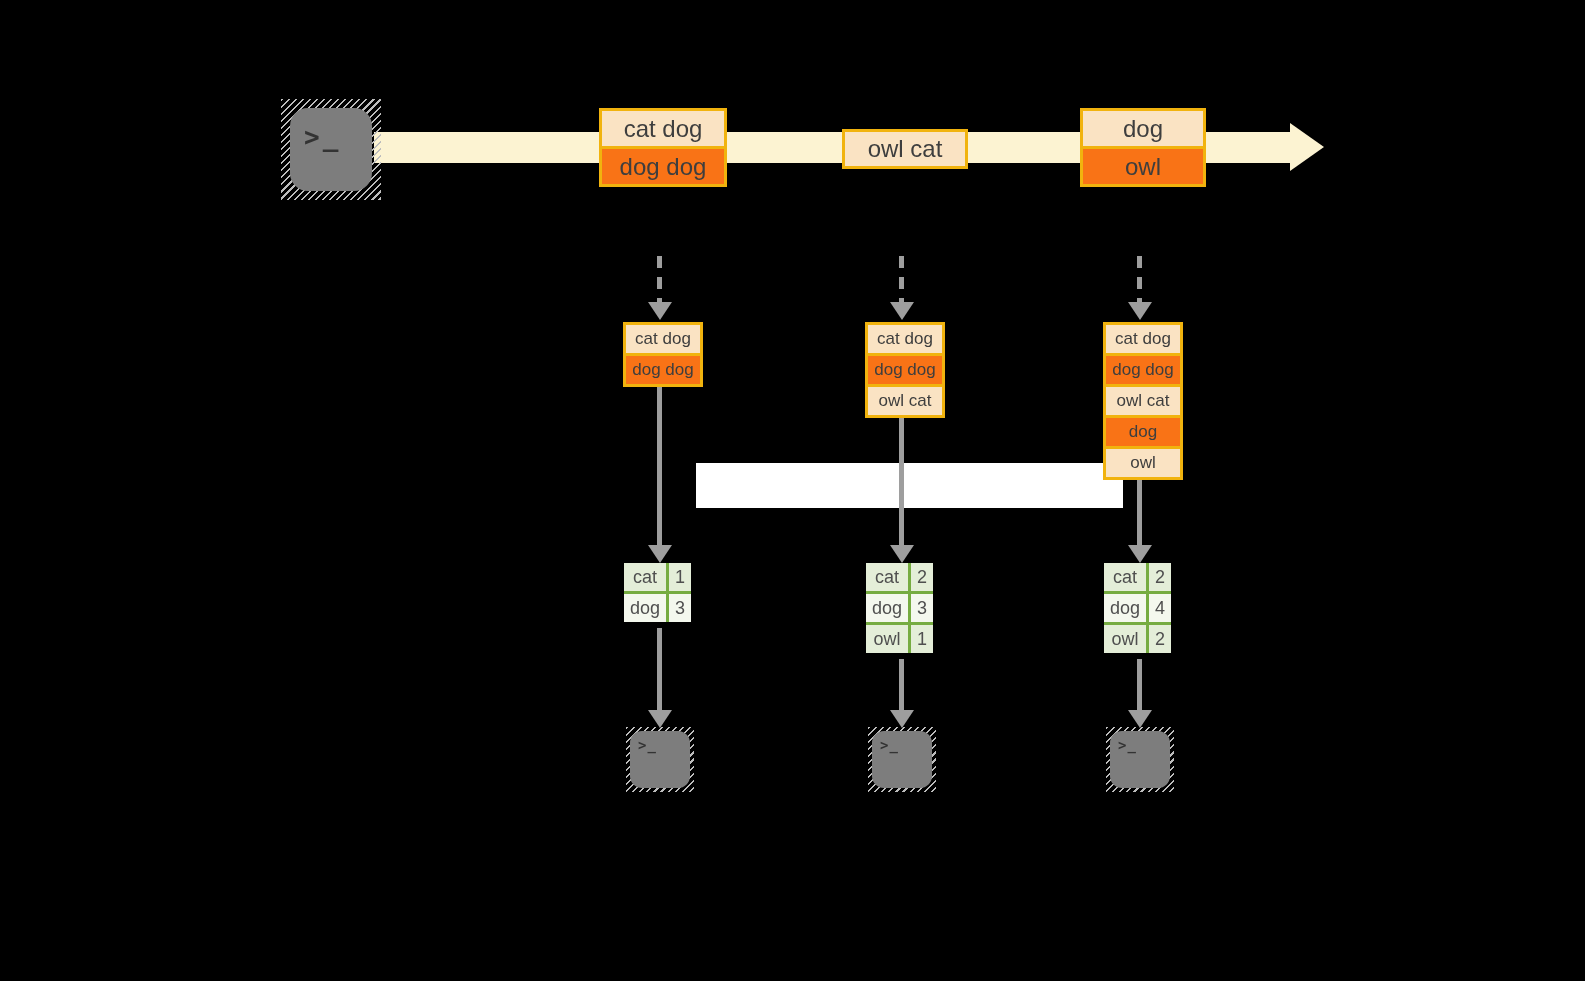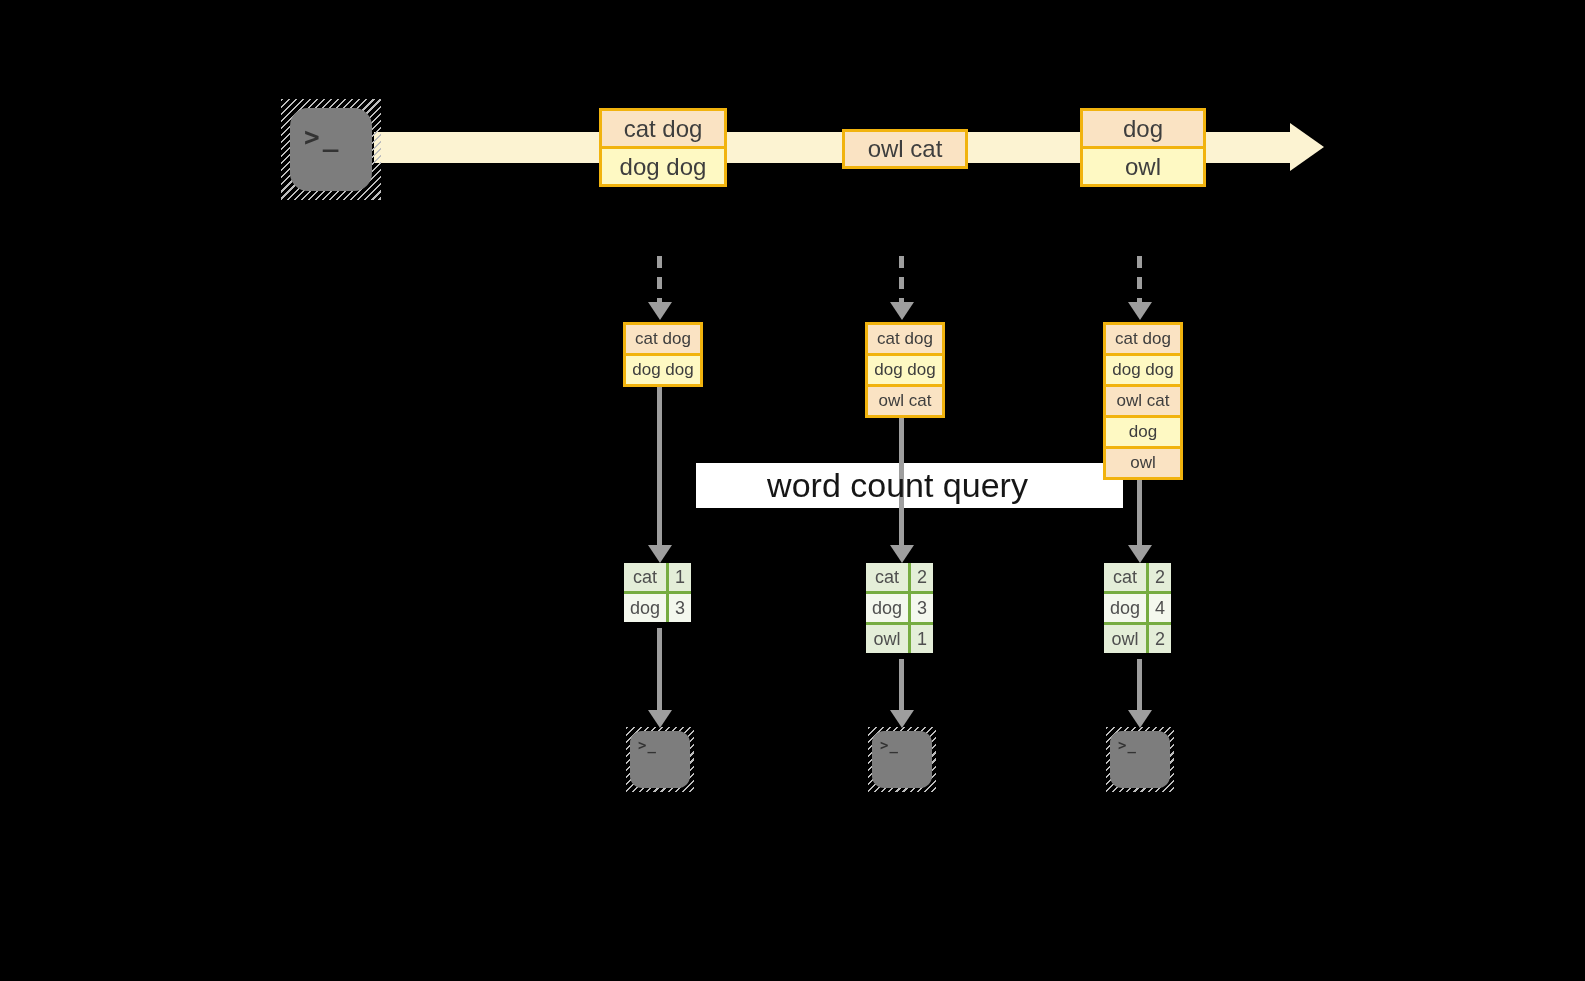--- a/index.html
+++ b/index.html
@@ -10,21 +10,21 @@
   
   .band{left:374px;top:132px;width:916px;height:31px;background:#fcf3d2;z-index:1;}
   .band-head{left:1290px;top:123px;width:0;height:0;z-index:1;
     border-top:24px solid transparent;border-bottom:24px solid transparent;
     border-left:34px solid #fcf3d2;}
 
   
   .obox{border:3px solid #f1b30e;z-index:2;background:#f1b30e;}
   .orow{text-align:center;color:#3e3e3e;}
   .orow.peach{background:#fae3c3;}
-  .orow.cream{background:#fef9c3;}
+  .orow.cream{background:#f97316;}
   .orow + .orow{border-top:3px solid #f1b30e;}
   .rec .orow{height:35px;line-height:35px;font-size:24px;}
   .rec1{left:599px;top:108px;width:122px;}
   .rec2{left:842px;top:129px;width:120px;}
   .rec2 .orow{height:34px;line-height:34px;}
   .rec3{left:1080px;top:108px;width:120px;}
   .sbox{width:74px;top:322px;z-index:4;}
   .sbox .orow{height:28px;line-height:28px;font-size:17px;}
   .s1{left:623px;} .s2{left:865px;} .s3{left:1103px;}
 
@@ -119,21 +119,20 @@
 
   <div class="abs qband"></div>
 
   <div class="abs vline c1"></div>
   <div class="abs ahead ch1"></div>
   <div class="abs vline c2"></div>
   <div class="abs ahead ch2"></div>
   <div class="abs vline c3"></div>
   <div class="abs ahead ch3"></div>
 
-  <div class="abs qtext">word count query</div>
 
   <div class="abs gtable t1">
       <div class="gcell glight">cat</div>
       <div class="gcell glight">1</div>
       <div class="gcell gwhite">dog</div>
       <div class="gcell gwhite">3</div>
     </div>
   <div class="abs gtable t2">
       <div class="gcell glight">cat</div>
       <div class="gcell glight">2</div>

